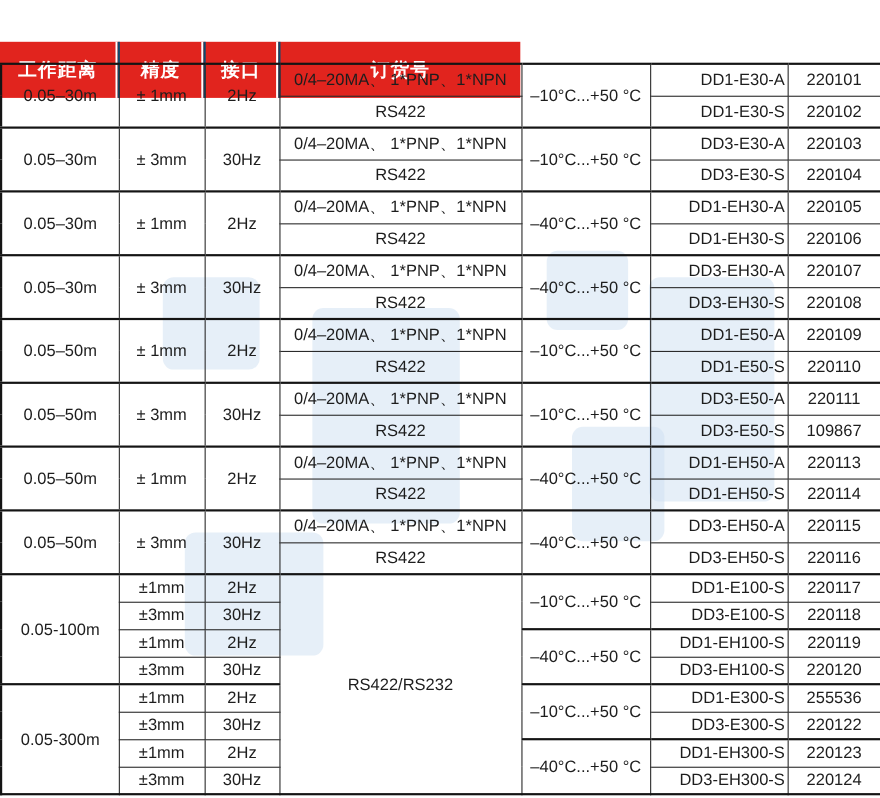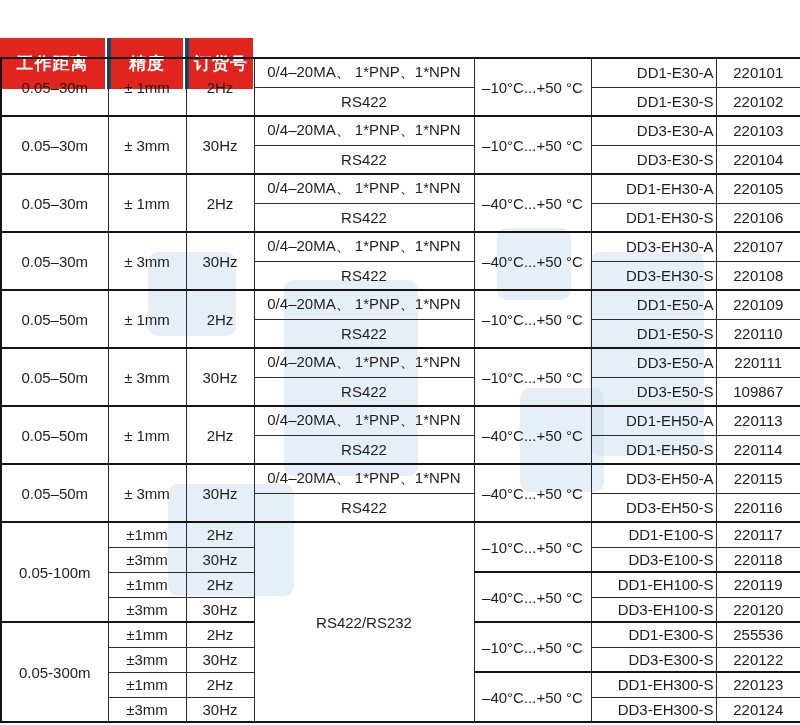--- a/index.html
+++ b/index.html
@@ -11,21 +11,21 @@
   .wm { position:absolute; background:#cde0f2; opacity:.5; border-radius:10px; }
 
   
   .hdr {
     position:absolute; left:0; top:2px; width:800px; height:51px;
     display:grid; grid-template-columns:107px 78px 68px 220px 117px 125px 85px;margin-top:36px;
   }
   .hcell {
     background:#e1241e; color:#ffffff; font-weight:bold; font-size:17px;
     display:flex; align-items:center; justify-content:center;
-    border-left:4px solid #0c4a6e; border-right:2px solid #ffffff;
+    border-left:2px solid #0c4a6e; border-right:2px solid #ffffff;
     letter-spacing:1px; white-space:nowrap; overflow:hidden;
   }
   .hcell:first-child { border-left:none; }
   .hcell:last-child  { border-right:none; }
 
   
   table.spec {
     position:absolute; left:0; top:57px; width:800px;
     border-collapse:collapse; table-layout:fixed;
     color:#1d1d1d; border:2px solid #141414; background:transparent;
@@ -50,20 +50,21 @@
     <div class="wm" style="left:284px; top:280px; width:134px; height:196px;"></div>
     <div class="wm" style="left:497px; top:228px; width:74px;  height:72px;"></div>
     <div class="wm" style="left:590px; top:252px; width:114px; height:204px;"></div>
     <div class="wm" style="left:520px; top:388px; width:84px;  height:104px;"></div>
     <div class="wm" style="left:168px; top:484px; width:126px; height:112px;"></div>
   </div>
 
   <div class="hdr">
     <div class="hcell">工作距离</div>
     <div class="hcell">精度</div>
+    <div class="hcell">接口</div>
     <div class="hcell">订货号</div>
   </div>
 
   <table class="spec">
     <colgroup>
       <col style="width:107px">
         <col style="width:78px">
         <col style="width:68px">
       <col style="width:220px">
         <col style="width:117px">

